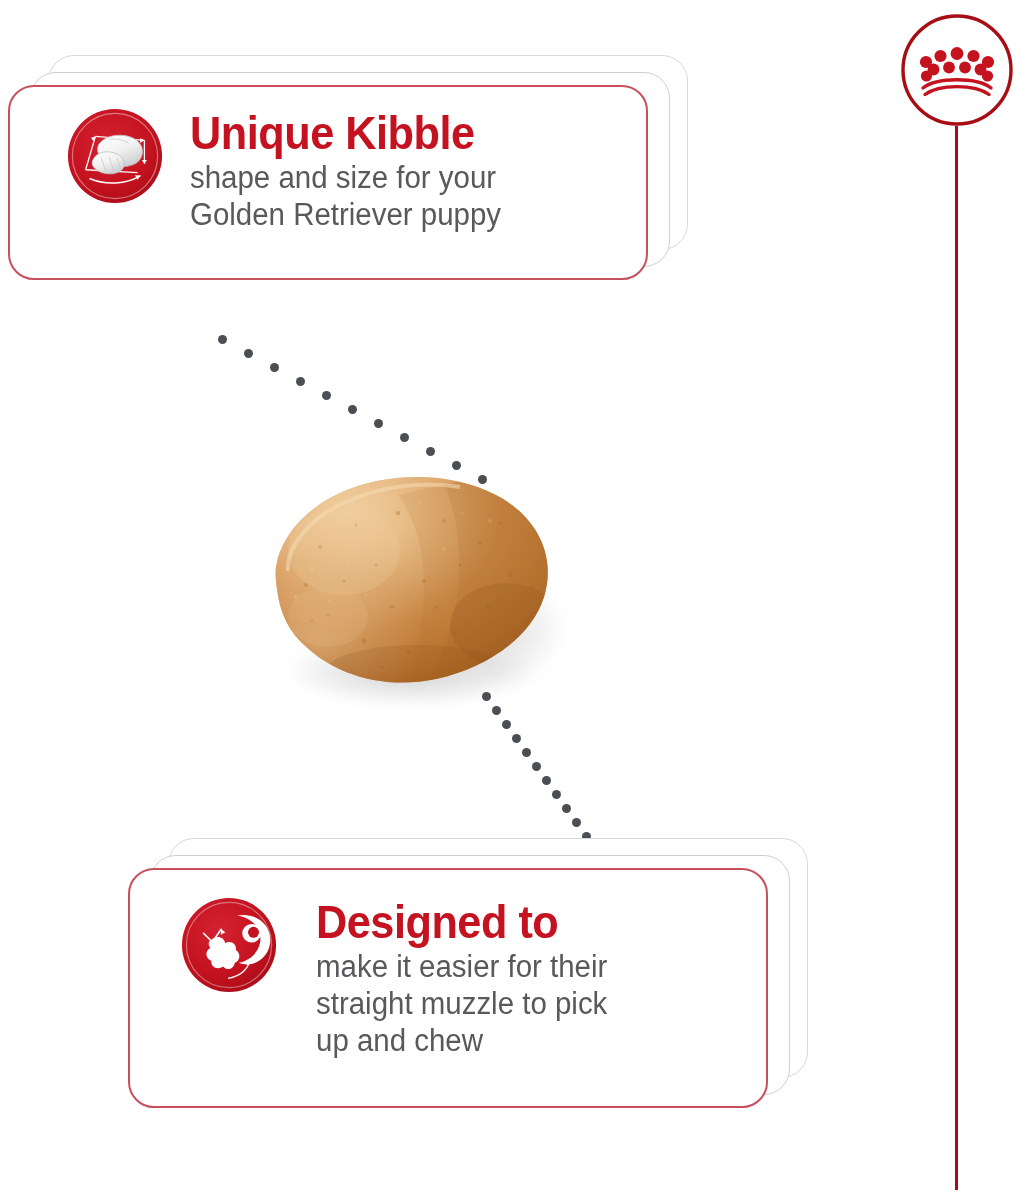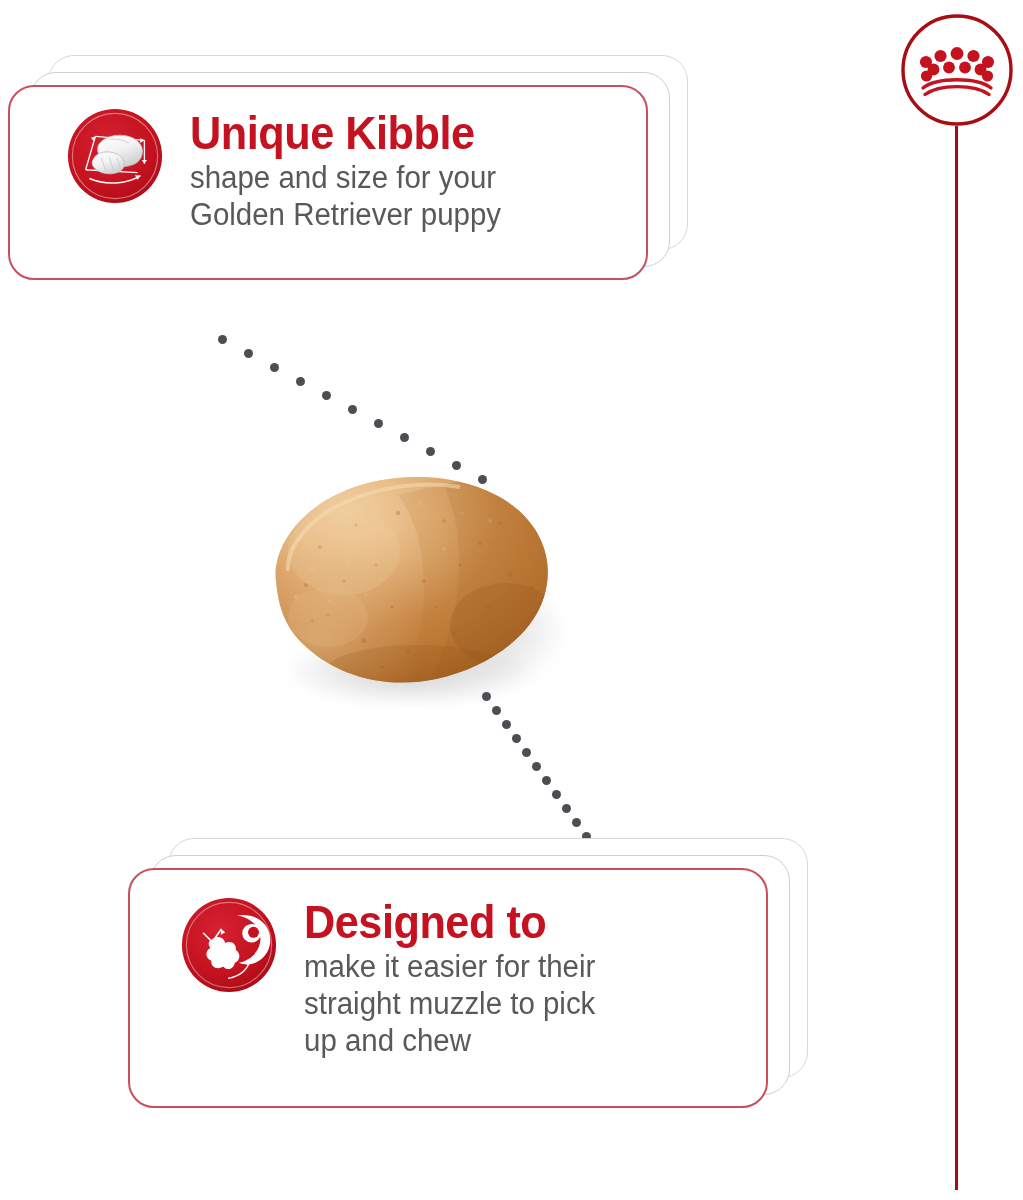--- a/index.html
+++ b/index.html
@@ -365,21 +365,21 @@
   </div>
 
   <div class="card-stack" style="left:128px; top:838px; width:690px; height:300px;">
 
     <div class="card-layer ghost-far" style="left:40px; top:0px; width:640px; height:240px;"></div>
 
     <div class="card-layer ghost-near" style="left:22px; top:17px; width:640px; height:240px;"></div>
 
     <div class="card-layer front" style="left:0px; top:30px; width:640px; height:240px;"></div>
 
-    <div class="card-content" style="left:52px; top:58px; width:590px;">
+    <div class="card-content" style="left:52px; top:58px; width:590px;gap:12px;">
 
       <div class="icon-badge">
         <svg viewBox="0 0 100 100" xmlns="http://www.w3.org/2000/svg">
           <defs>
             <radialGradient id="mzRed" cx="40%" cy="34%" r="76%">
               <stop offset="0%" stop-color="#d52232"></stop>
               <stop offset="60%" stop-color="#c4121f"></stop>
               <stop offset="100%" stop-color="#a50b16"></stop>
             </radialGradient>
           </defs>

